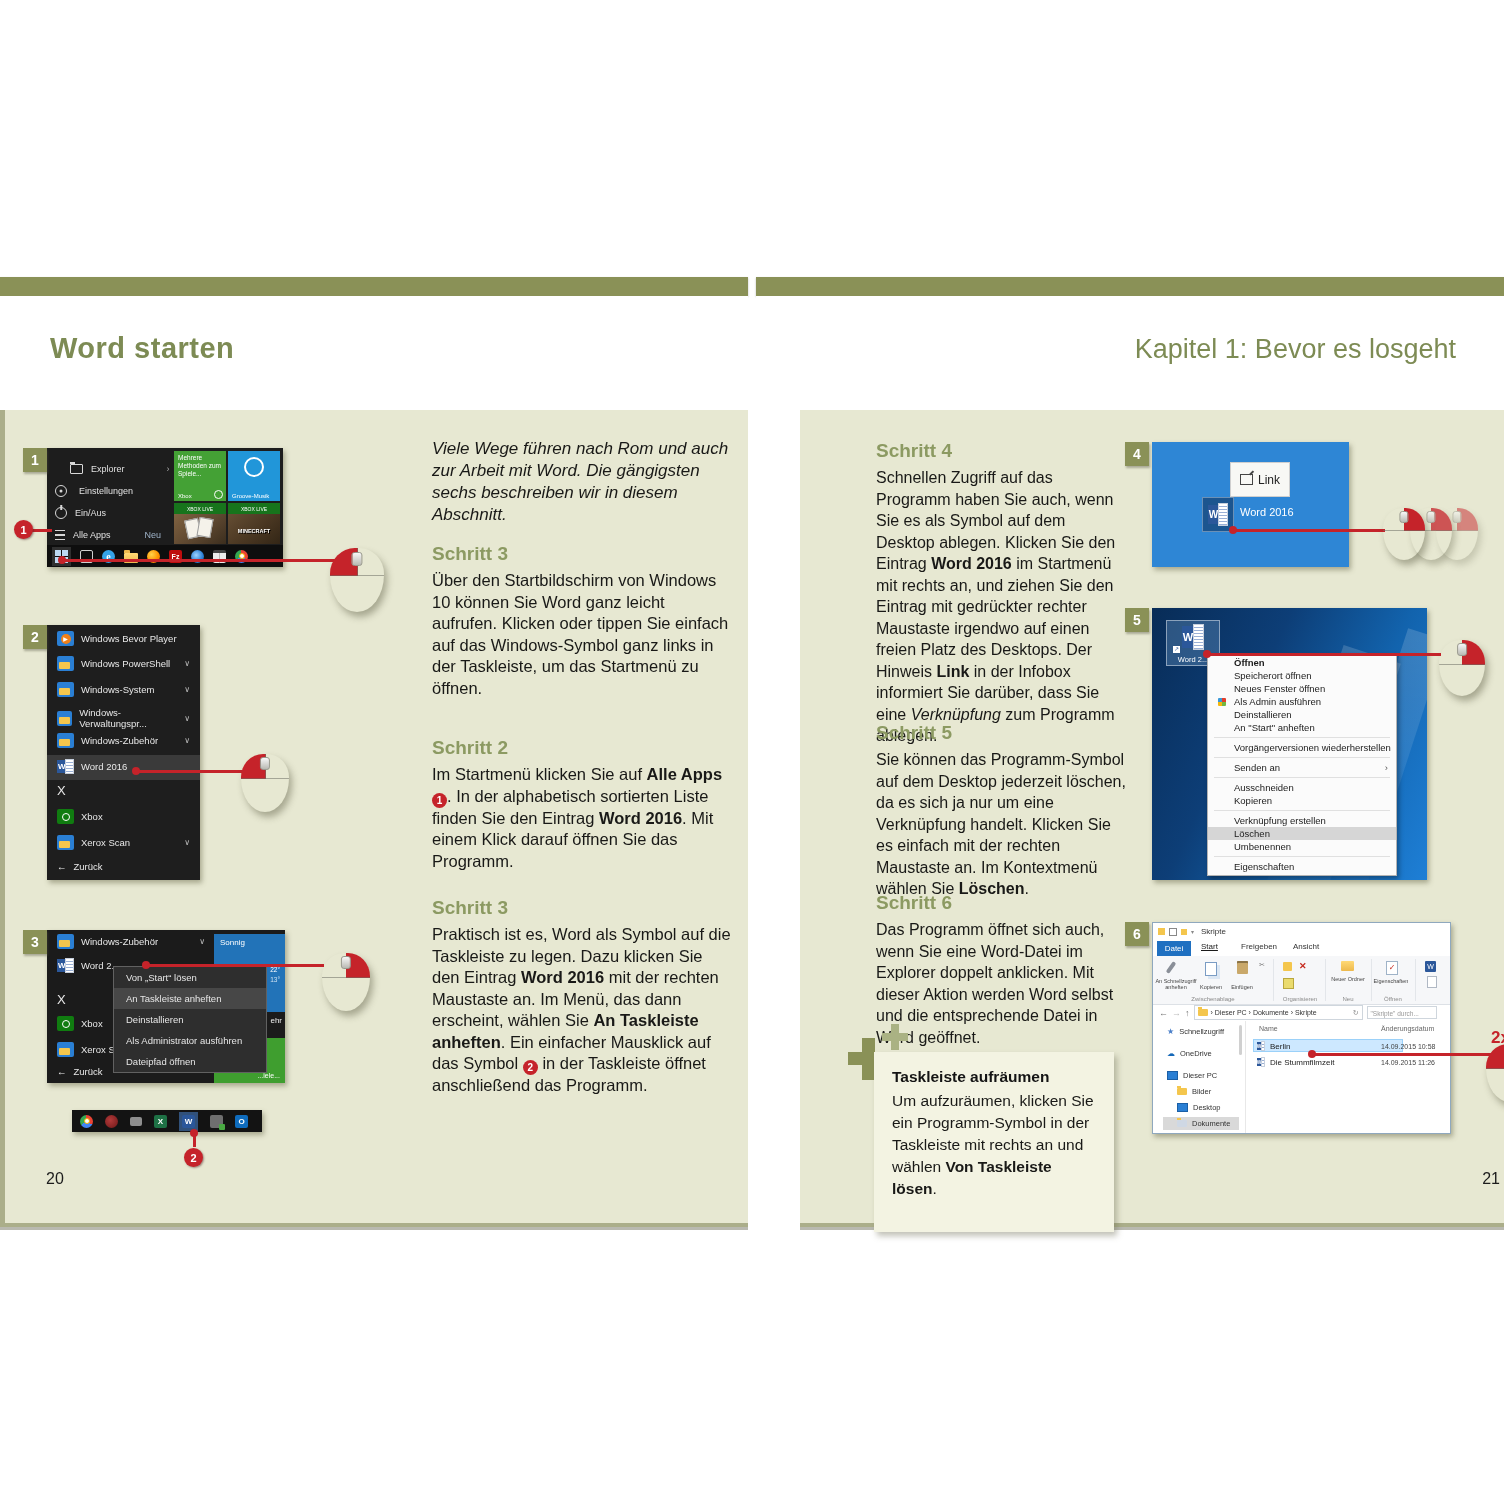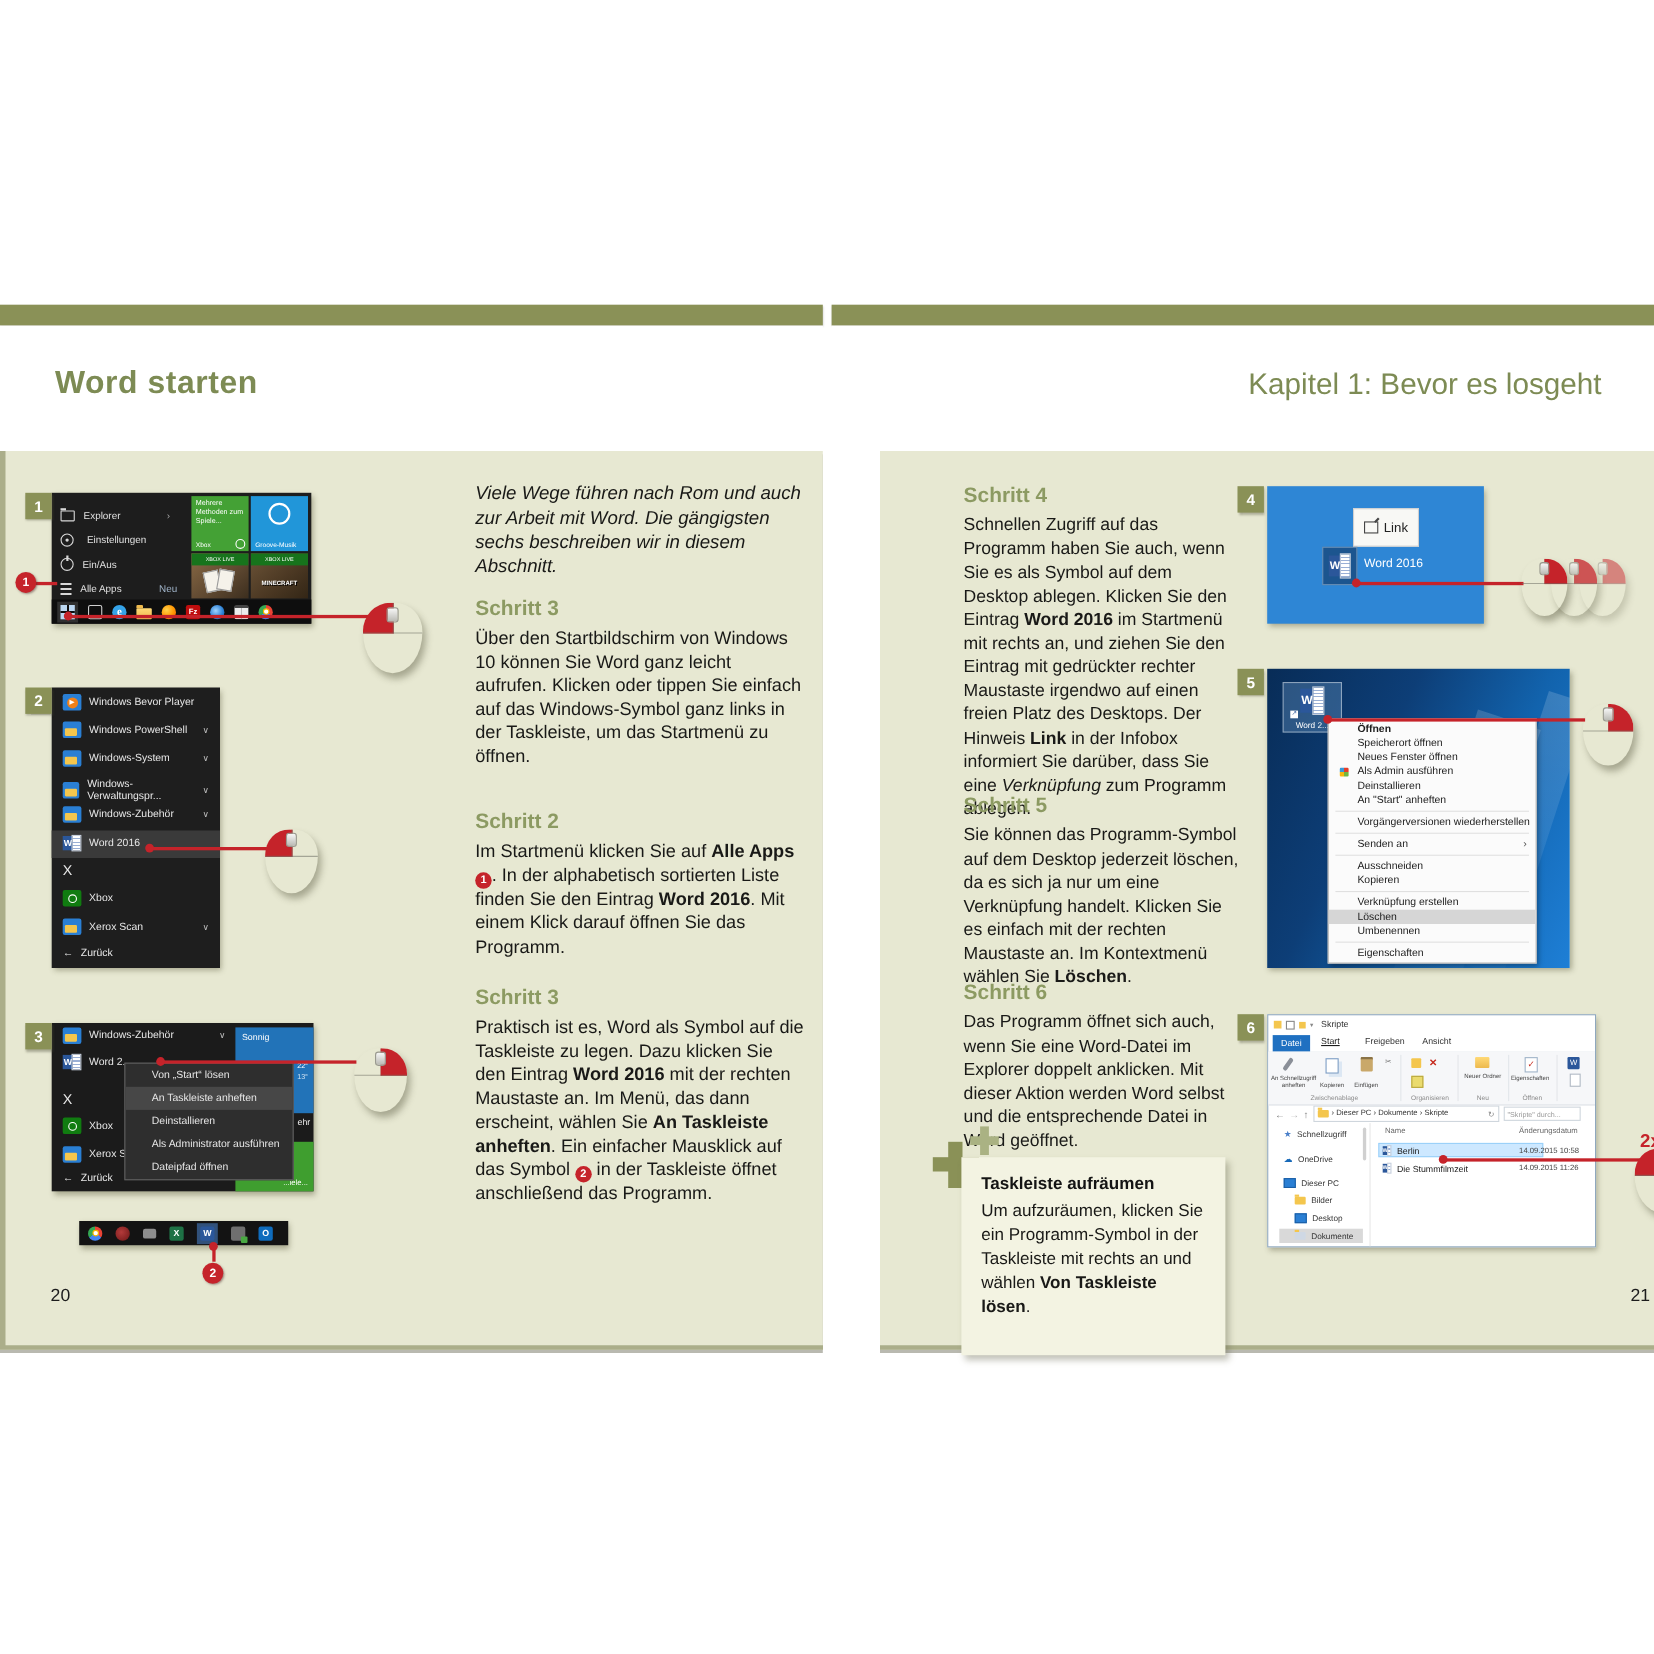--- a/index.html
+++ b/index.html
@@ -83,21 +83,21 @@
   .xb{position:relative;width:17px;height:15px;background:#107c10;border-radius:2px;}
   .xb::after{content:"";position:absolute;left:50%;top:50%;width:8px;height:8px;transform:translate(-50%,-50%);border:1.5px solid #fff;border-radius:50%;box-sizing:border-box;}
   .wicon{position:relative;}
   .wicon .wb{position:absolute;left:0;top:8%;width:55%;height:84%;background:#2b579a;color:#fff;font-weight:bold;
              display:flex;align-items:center;justify-content:center;}
   .wicon .pg{position:absolute;right:0;top:0;width:52%;height:100%;background:repeating-linear-gradient(to bottom,#fff 0 2px,#9ab0d6 2px 3px);border:1px solid #c6cfdd;box-sizing:border-box;}
   .f2row{position:absolute;left:10px;display:flex;align-items:center;gap:7px;font-size:9.5px;color:#e8e8e8;}
   .chevr{margin-left:auto;color:#bdbdbd;font-size:8px;}
   
   .cmenu3{position:absolute;background:#2e2e2e;border:1px solid #616161;z-index:3;}
-  .cmenu3 div{height:21px;line-height:21px;padding-left:24px;font-size:9.5px;color:#e6e6e6;}
+  .cmenu3 div{height:21px;line-height:21px;padding-left:12px;font-size:9.5px;color:#e6e6e6;}
   .cmenu3 .hl{background:#474747;}
   
   .tooltip4{background:#f8f8f5;border:1px solid #cfcfcf;display:flex;align-items:center;gap:5px;justify-content:center;font-size:12px;color:#222;}
   .linkic{width:11px;height:9px;border:1.2px solid #444;position:relative;}
   .linkic::after{content:"";position:absolute;right:-2px;top:-3px;width:5px;height:1.5px;background:#444;transform:rotate(-45deg);}
   
   .wall{background:linear-gradient(115deg,#082c57 0%,#0d3e77 35%,#1263ad 65%,#1e7fd6 100%);overflow:hidden;}
   .beam{position:absolute;background:linear-gradient(rgba(255,255,255,.16),rgba(255,255,255,.02));transform:rotate(18deg);}
   .cmenu5{position:absolute;background:#fbfbfb;border:1px solid #b3b3b3;box-shadow:2px 3px 5px rgba(0,0,0,.35);padding:2px 0;z-index:3;}
   .cmenu5 .it{height:13px;line-height:13px;padding-left:26px;font-size:9.5px;color:#1b1b1b;position:relative;}
@@ -133,21 +133,21 @@
 
   <div class="page page-left">
     <div class="band"></div>
     <div class="headstrip">
       <div class="ltitle">Word starten</div>
     </div>
     <div class="content">
 
       <div class="abs figbadge" style="left:23px;top:38px;">1</div>
       <div class="abs shot dark" style="left:47px;top:38px;width:236px;height:119px;">
-        <div class="f1row" style="top:14px;">
+        <div class="f1row" style="top:14px;margin-left:15px;">
           <span class="ic ic-mfold"></span>
           <span>Explorer</span>
           <span style="margin-left:34px;color:#aaa;">›</span>
         </div>
         <div class="f1row" style="top:36px;gap:12px;">
           <span class="ic ic-gear"></span>
           <span>Einstellungen</span>
         </div>
         <div class="f1row" style="top:58px;">
           <span class="ic ic-power"></span>

